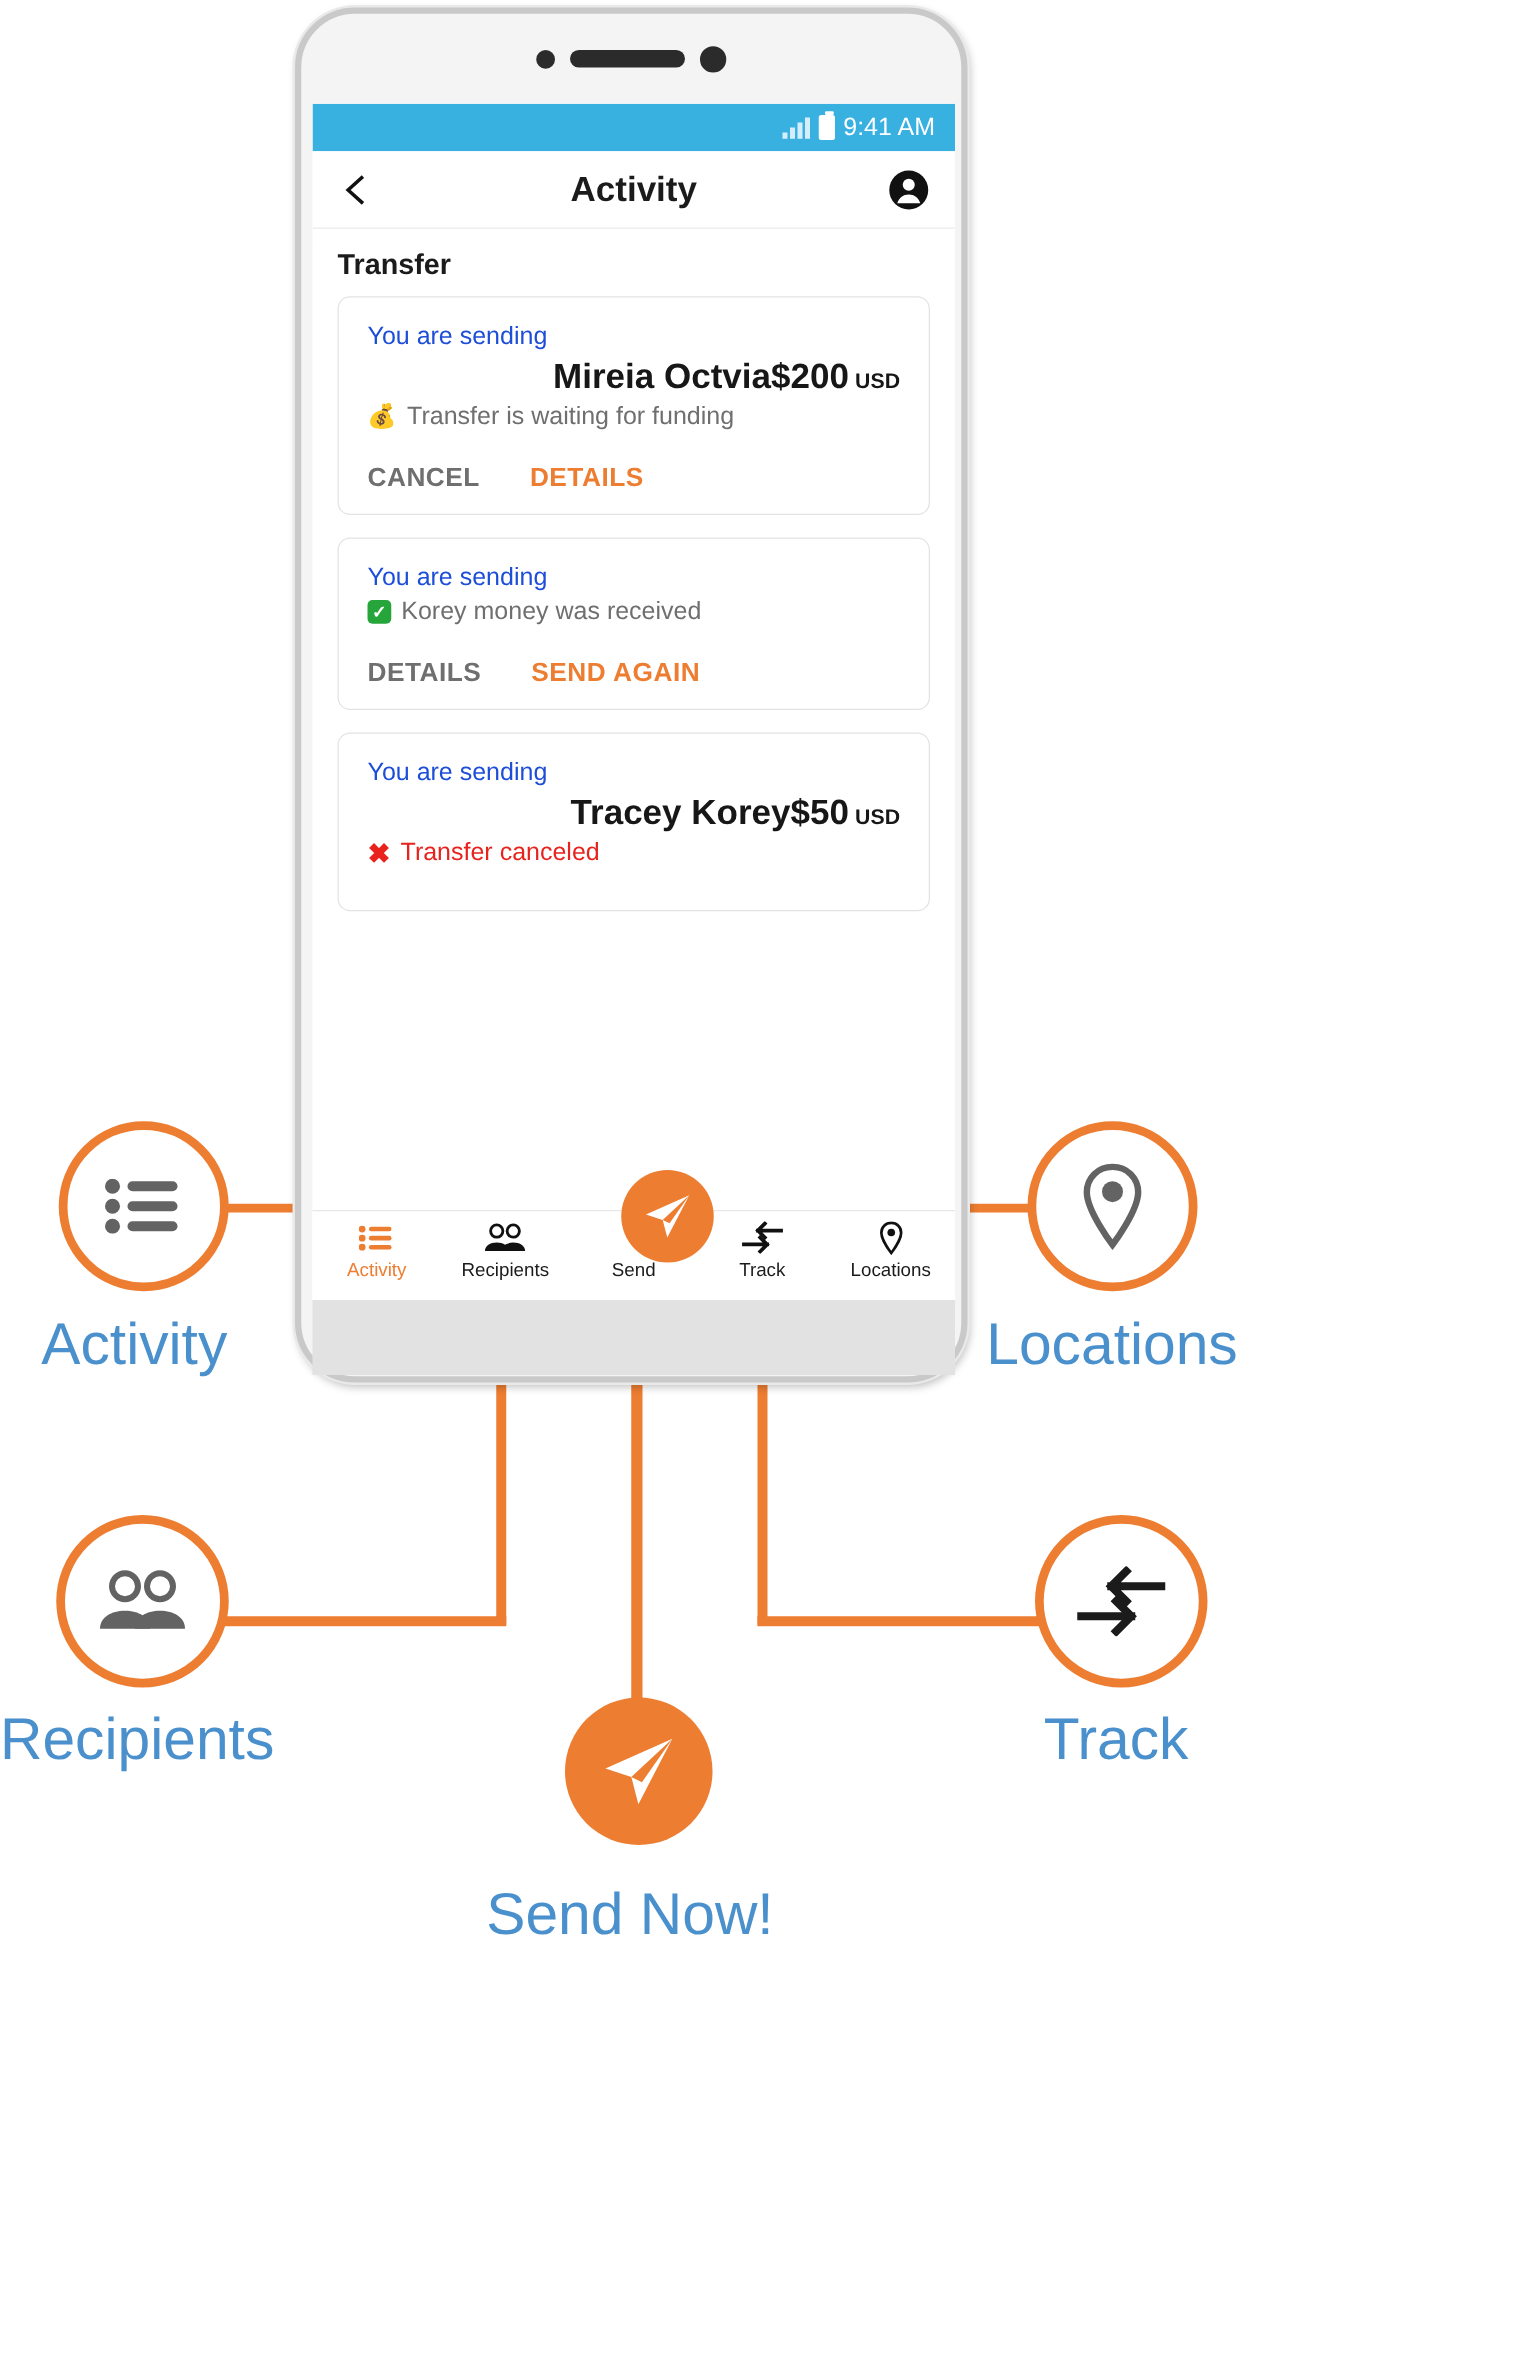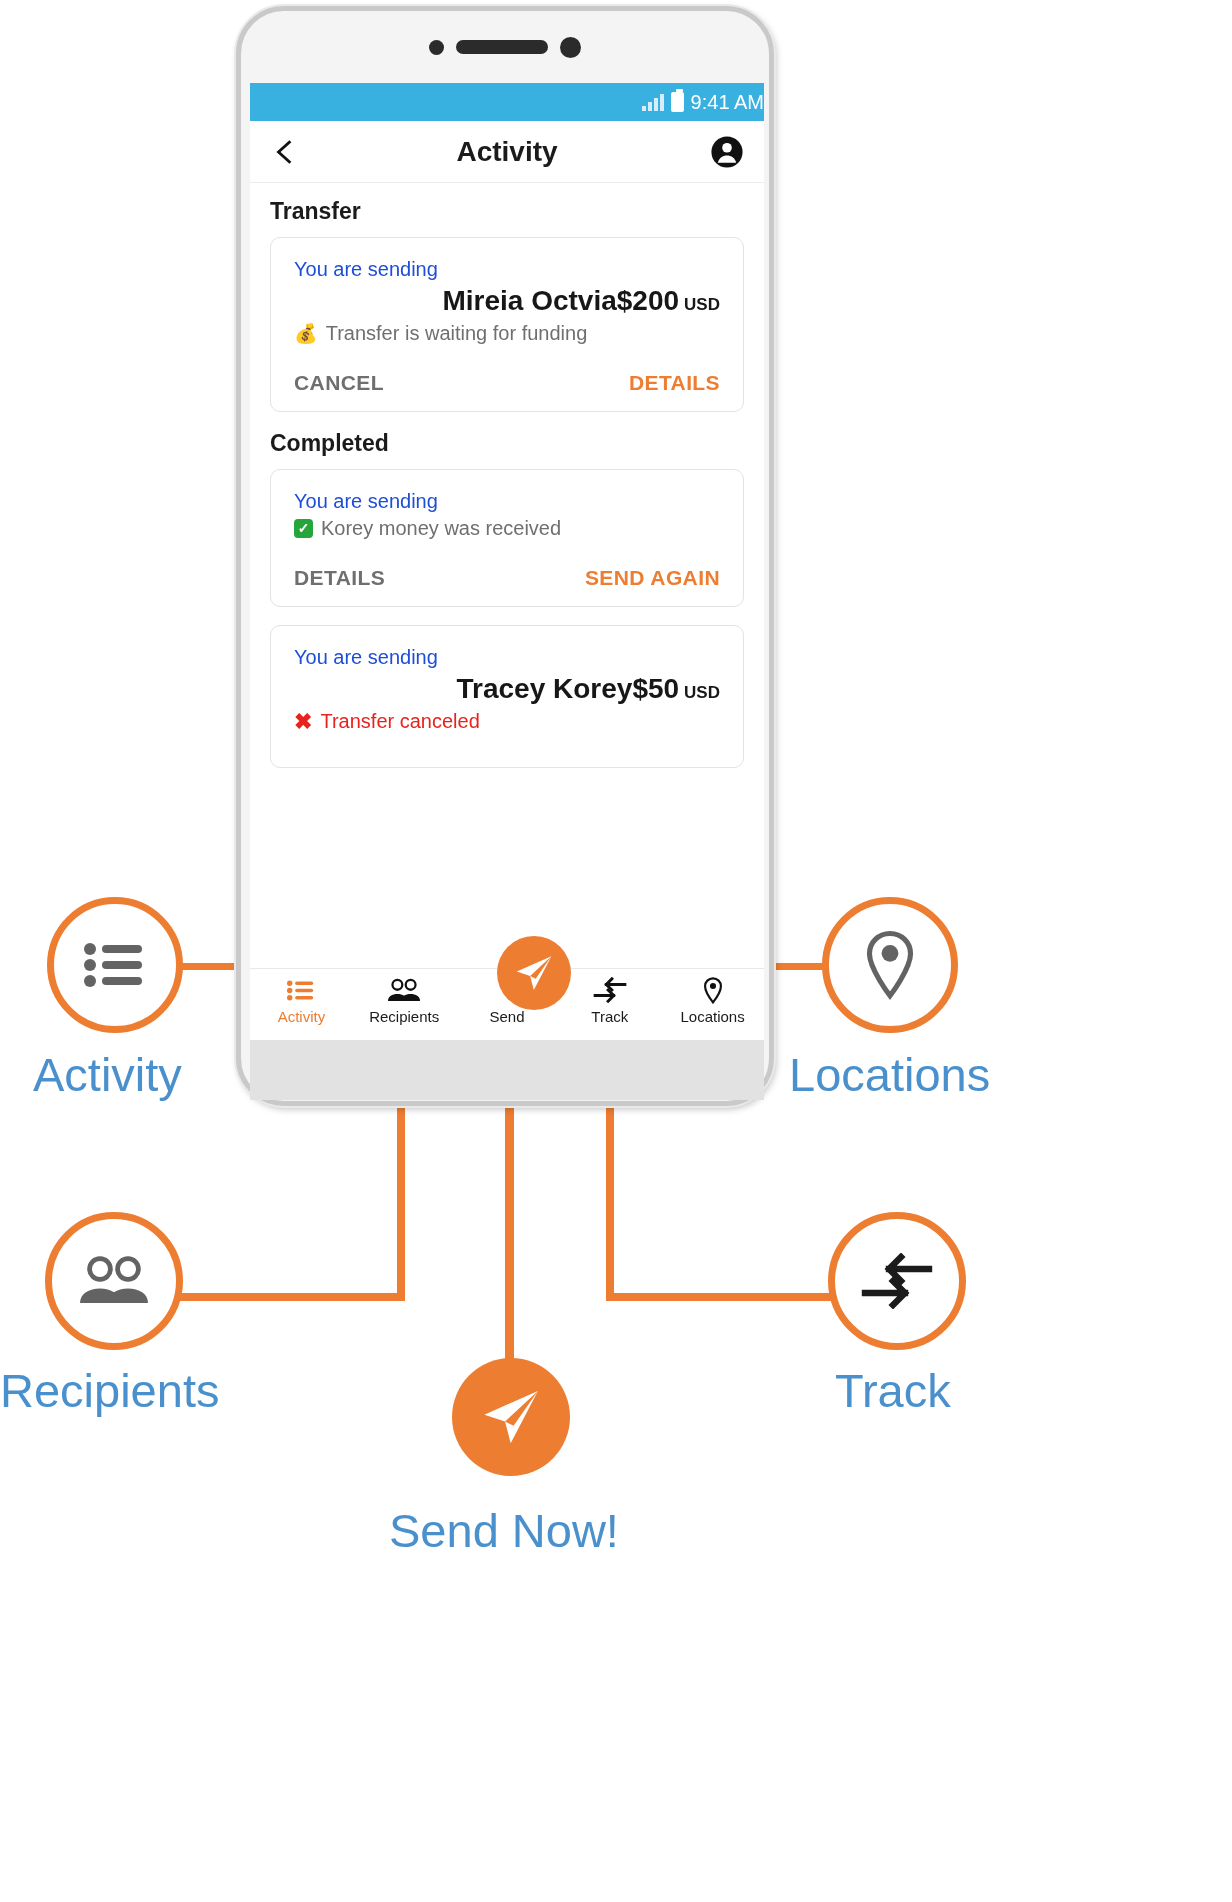--- a/index.html
+++ b/index.html
@@ -42,21 +42,21 @@
   }
   #phone-bottom {
     position: absolute; left: 9px; top: 1029px;
     width: 514px; height: 60px; background: #e2e2e2;
   }
 
   
   #statusbar {
     height: 38px; background: #38b0e0; color: #fff;
     display: flex; align-items: center; justify-content: flex-end;
-    padding-right: 0; gap: 7px;
+    padding-right: 16px; gap: 7px;
     font-size: 20px; font-weight: 500;
   }
   .sig { display: flex; align-items: flex-end; gap: 2px; height: 17px; }
   .sig i { display: block; width: 4px; background: #d6eefc; }
   .sig i:nth-child(1){height:5px}.sig i:nth-child(2){height:9px}
   .sig i:nth-child(3){height:13px}.sig i:nth-child(4){height:17px}
   .batt {
     width: 13px; height: 20px; border: 2px solid #ffffff;
     border-radius: 2px; background: #ffffff; position: relative;
   }
@@ -104,21 +104,21 @@
   }
   .card-status.red { color: #e8231e; }
   .st-ico { font-size: 19px; line-height: 1; }
   .check-box {
     display:inline-block; width:19px; height:19px; border-radius:4px;
     background:#26a63a; color:#fff; font-size:14px; line-height:19px;
     text-align:center; font-weight:700;
   }
   .x-mark { color:#e8231e; font-weight:700; font-size:22px; line-height:1; }
   .card-actions {
-    display: flex; justify-content: space-between; gap: 40px;
+    display: flex; justify-content: flex-start; gap: 40px;
     margin-top: 26px;
   }
   .act { font-size: 21px; font-weight: 600; letter-spacing: .4px; }
   .act.grey { color: #6f6f6f; }
   .act.orange { color: #ed7d31; }
 
   
   #tabbar {
     position: absolute; left: 9px; top: 957px; width: 514px; height: 72px;
     background: #fff; border-top: 1px solid #e8e8e8;
@@ -275,21 +275,20 @@
           <div class="card-status">
             <span class="st-ico">💰</span>
             <span>Transfer is waiting for funding</span>
           </div>
           <div class="card-actions">
             <span class="act grey">CANCEL</span>
             <span class="act orange">DETAILS</span>
           </div>
         </div>
 
-        <div class="section-title">Completed</div>
 
         <div class="card">
           <div class="card-sub">You are sending</div>
           <div class="card-status">
             <span class="check-box">✓</span>
             <span>Korey money was received</span>
           </div>
           <div class="card-actions">
             <span class="act grey">DETAILS</span>
             <span class="act orange">SEND AGAIN</span>

